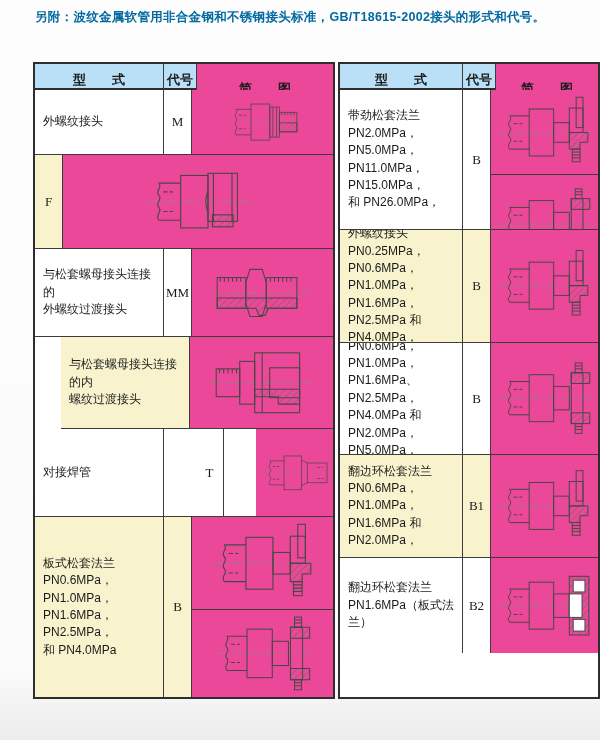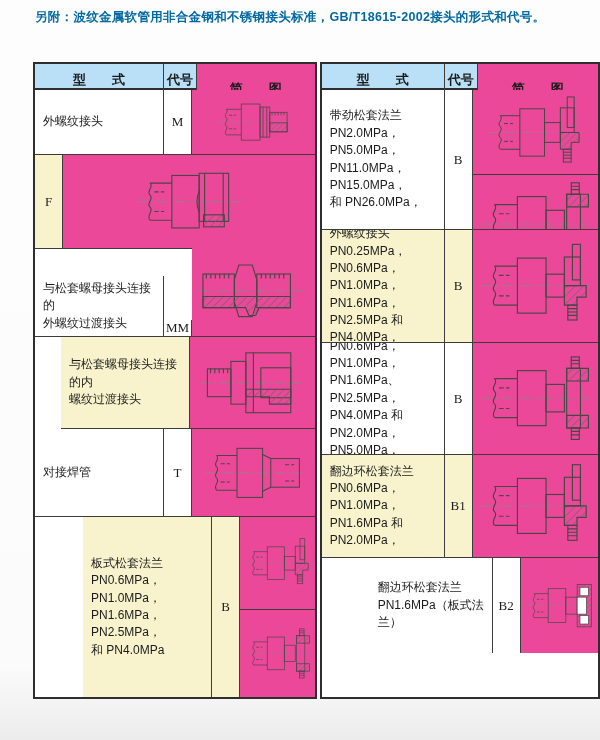--- a/index.html
+++ b/index.html
@@ -24,21 +24,21 @@
   .table-wrap{
     position:absolute;left:33px;top:62px;display:flex;
   }
   .half{
     border:2px solid var(--border);
     background:#fff;
     box-sizing:content-box;
   }
   .half.left{margin-right:3px;}
   .row{display:flex;border-bottom:1px solid var(--grid);box-sizing:border-box;}
-  .row:last-child{border-bottom:none;margin-left:48px;}
+  .row:last-child{border-bottom:none;}
   .row.head{
     background:var(--header-bg);
     border-bottom:2px solid var(--border);
     height:26px;
   }
   .cell{
     border-right:1px solid var(--grid);
     box-sizing:border-box;overflow:hidden;
     display:flex;align-items:center;
   }
@@ -88,21 +88,21 @@
       <div class="row" style="height: 94px;">
         <div class="cell code hl">F</div>
         <div class="cell diag">
           <div class="sub">
             <svg viewBox="0 0 105 80" preserveAspectRatio="xMidYMid meet">
               <use href="#sym-f"></use>
             </svg>
           </div>
         </div>
       </div>
-      <div class="row" style="height: 88px; align-items: flex-end;">
+      <div class="row" style="height: 88px;">
         <div class="cell type">与松套螺母接头连接的
 外螺纹过渡接头</div>
         <div class="cell code">MM</div>
         <div class="cell diag">
           <div class="sub">
             <svg viewBox="0 0 105 80" preserveAspectRatio="xMidYMid meet">
               <use href="#sym-mm"></use>
             </svg>
           </div>
         </div>
@@ -111,21 +111,21 @@
         <div class="cell type hl">与松套螺母接头连接的内
 螺纹过渡接头</div>
         <div class="cell diag">
           <div class="sub">
             <svg viewBox="0 0 105 80" preserveAspectRatio="xMidYMid meet">
               <use href="#sym-mf"></use>
             </svg>
           </div>
         </div>
       </div>
-      <div class="row" style="height: 88px;">
+      <div class="row" style="height: 88px; gap: 32px;">
         <div class="cell type">对接焊管</div>
         <div class="cell code">T</div>
         <div class="cell diag">
           <div class="sub">
             <svg viewBox="0 0 105 80" preserveAspectRatio="xMidYMid meet">
               <use href="#sym-t"></use>
             </svg>
           </div>
         </div>
       </div>

